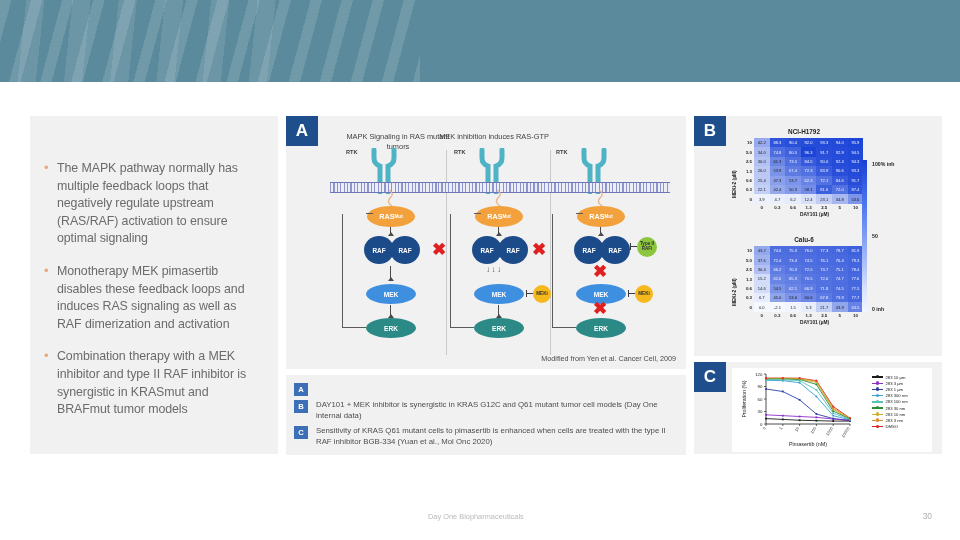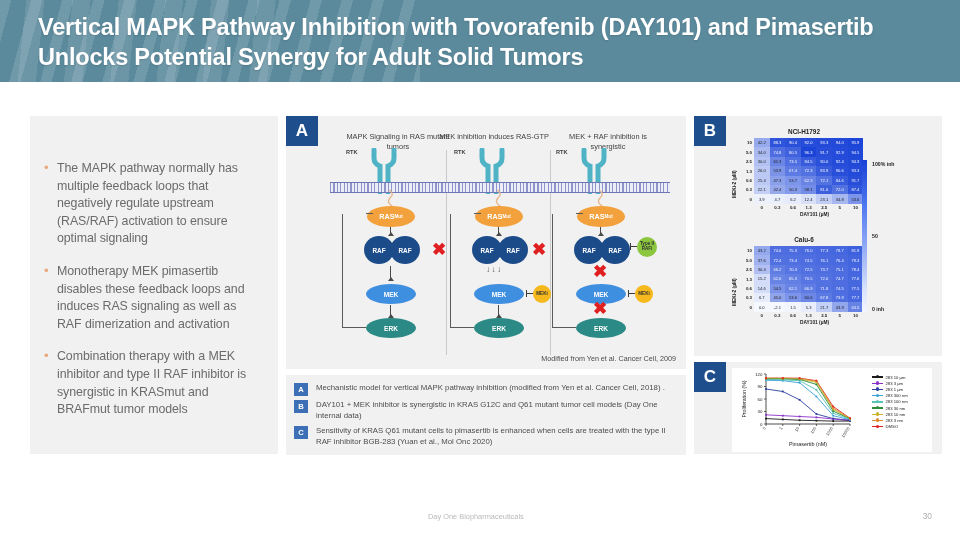--- a/index.html
+++ b/index.html
@@ -224,21 +224,20 @@
     position: absolute; right: 28px; top: 511px;
     font-size: 8.4px; color: #b0b0b0;
   }
 </style>
 </head>
 <body>
 
 <div class="header">
   <div class="stripes"></div>
   <div class="stripes2"></div>
-  <div class="header-title">Vertical MAPK Pathway Inhibition with Tovorafenib (DAY101) and Pimasertib Unlocks Potential Synergy for Adult Solid Tumors</div>
 </div>
 
 <div class="bullets-card">
   <div class="bullets-inner">
     <div class="bullet-row">
       <div class="bullet-dot">•</div>
       <div class="bullet-text">The MAPK pathway normally has multiple feedback loops that negatively regulate upstream (RAS/RAF) activation to ensure optimal signaling</div>
     </div>
     <div class="bullet-row">
       <div class="bullet-dot">•</div>
@@ -250,21 +249,20 @@
     </div>
   </div>
 </div>
 
 <div class="panel-a">
   <div class="panel-badge badge-a">A</div>
 
   <div class="diagram-wrap">
     <div class="col-title ct1">MAPK Signaling  in RAS mutant  tumors</div>
     <div class="col-title ct2">MEK inhibition induces RAS-GTP</div>
-    <div class="col-title ct3">MEK + RAF inhibition is synergistic</div>
 
     <div class="vdiv vd1"></div>
     <div class="vdiv vd2"></div>
 
     <div class="sub s1">
       <div class="rtk-label">RTK</div>
       <svg class="rtk" width="34" height="46" viewBox="0 0 34 46">
         <path d="M6 2 L6 10 Q6 16 12 18 L12 44" stroke="#4fb3c6" stroke-width="5" fill="none" stroke-linecap="round"></path>
         <path d="M26 2 L26 10 Q26 16 20 18 L20 44" stroke="#4fb3c6" stroke-width="5" fill="none" stroke-linecap="round"></path>
       </svg>
@@ -361,29 +359,28 @@
     </div>
 
     <div class="credit">Modified from Yen et al. Cancer Cell, 2009</div>
   </div>
 </div>
 
 <div class="caps-card">
   <div class="caps-inner">
     <div class="cap-row">
       <div class="cap-badge">A</div>
-      <div class="cap-text">Mechanistic model for vertical MAPK pathway inhibition (modified from Yen et al. Cancer Cell, 2018) .</div>
     </div>
     <div class="cap-row">
       <div class="cap-badge">B</div>
       <div class="cap-text">DAY101 + MEK inhibitor is synergistic in KRAS G12C and Q61 mutant tumor cell models (Day One internal data)</div>
     </div>
     <div class="cap-row">
       <div class="cap-badge">C</div>
-      <div class="cap-text">Sensitivity of KRAS Q61 mutant cells to pimasertib is  enhanced when cells are treated with the type II RAF inhibitor BGB-283 (Yuan et al., Mol Onc 2020)</div>
+      <div class="cap-text">Sensitivity of KRAS Q61 mutant cells to pimasertib is  enhanced when cells are treated with the type II RAF inhibitor BGB-334 (Yuan et al., Mol Onc 2020)</div>
     </div>
   </div>
 </div>
 
 <div class="panel-b">
   <div class="panel-badge badge-b">B</div>
   <div id="heatmap-0-host" style="position: absolute; left: 0px; top: 0px; width: 248px; height: 120px;">
       <div class="hm-title" style="left: 30px; top: 12px; width: 160px;">NCI-H1792</div>
       <div class="hm-grid" style="left: 60px; top: 22px; grid-template-columns: repeat(7, 15.6px); grid-template-rows: repeat(7, 9.4px);">
         <div class="hm-cell" style="background: rgb(150, 170, 237);">42.2</div>

